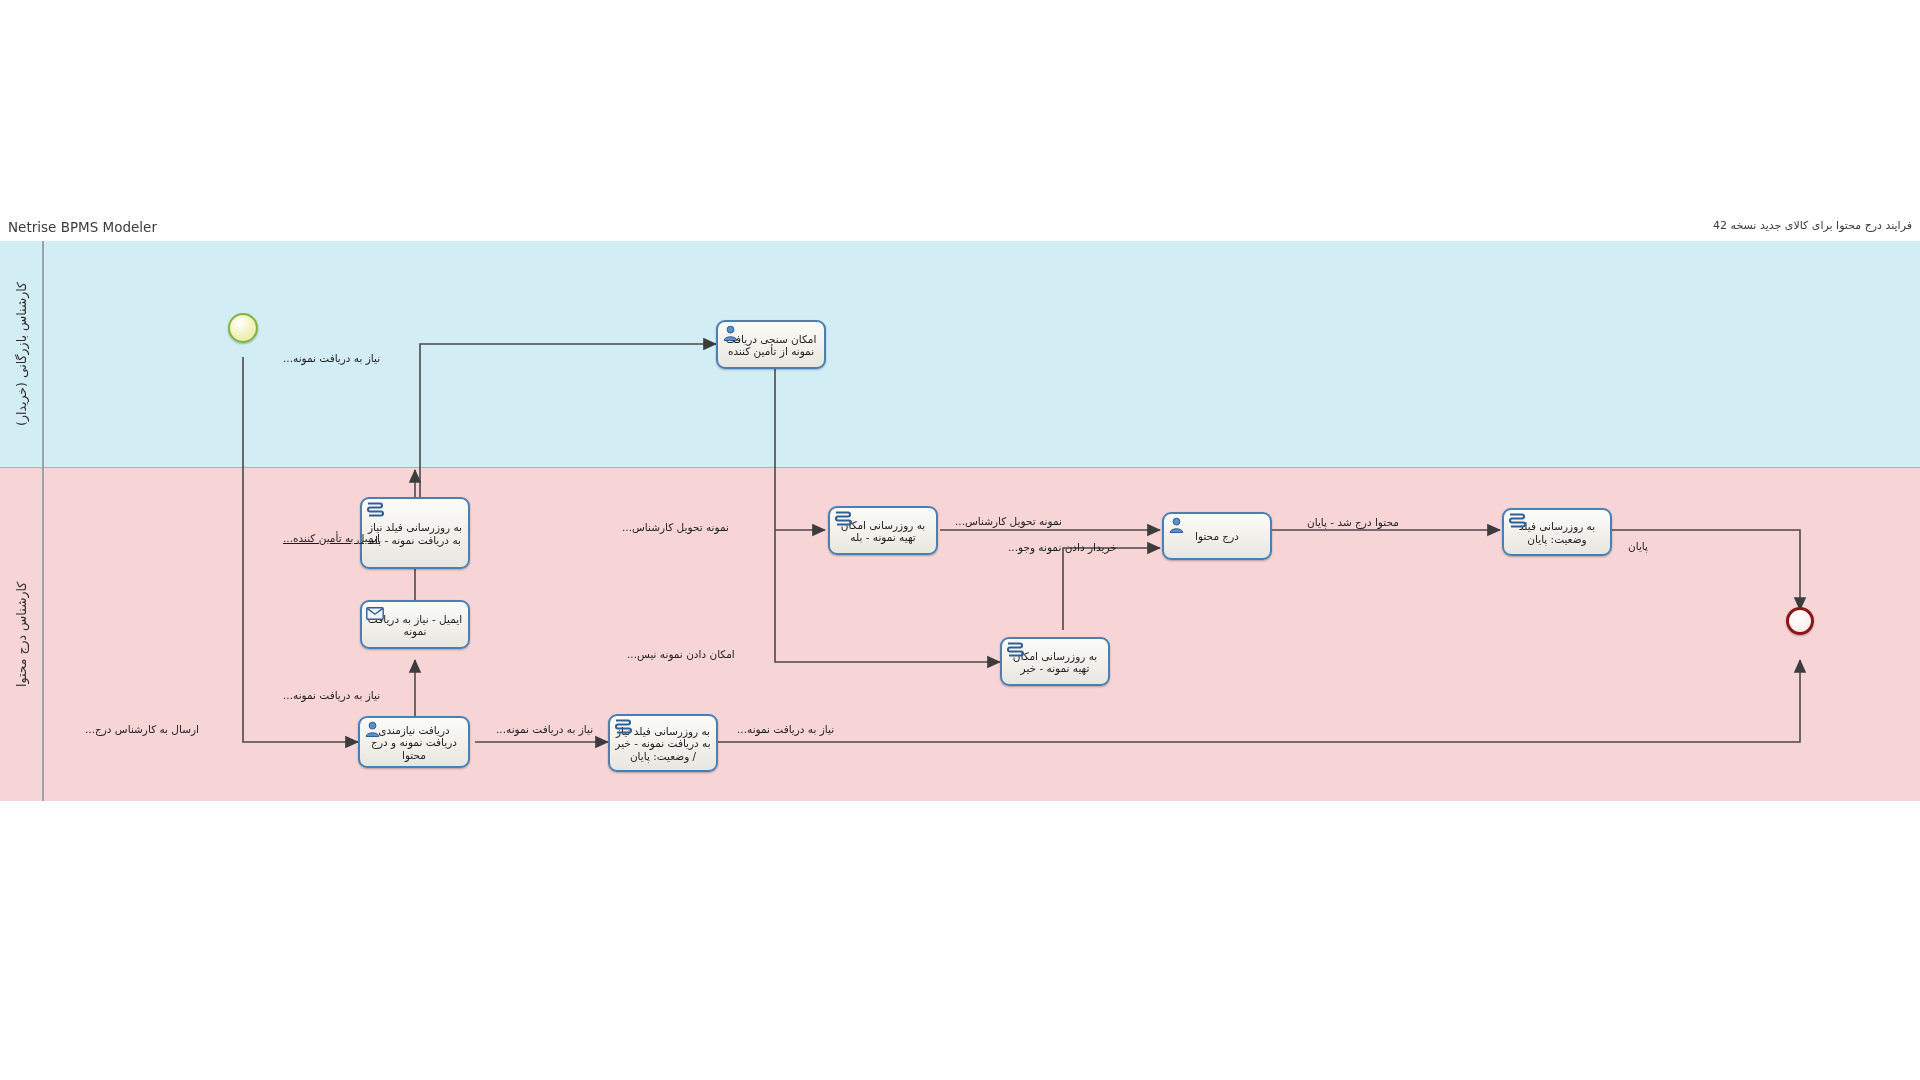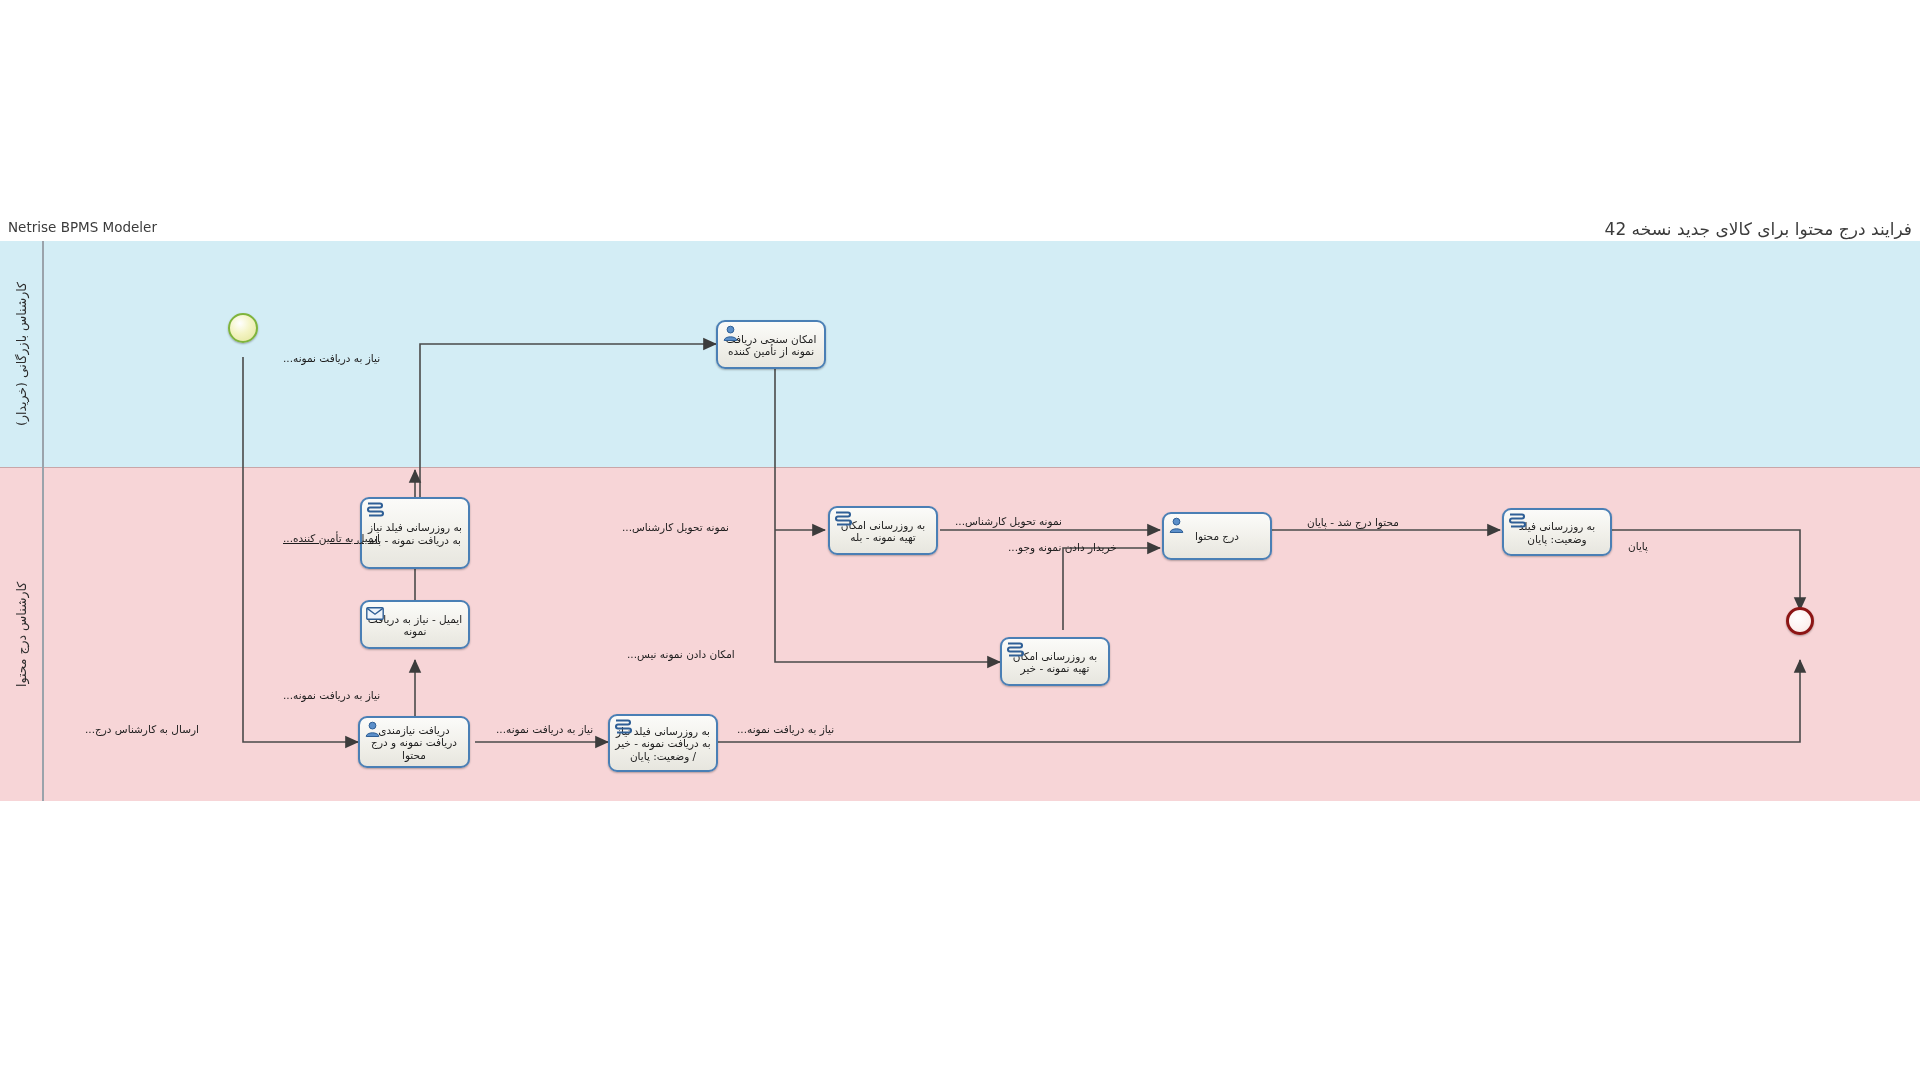--- a/index.html
+++ b/index.html
@@ -8,21 +8,21 @@
     background:#ffffff;
     font-family:"DejaVu Sans","Liberation Sans",sans-serif;
     overflow:hidden;
     position:relative;
   }
   #canvas{position:absolute;left:0;top:0;width:1920px;height:1080px;}
 
   
   .hdr{position:absolute;left:0;top:219px;width:1920px;height:24px;}
   .hdr .left{position:absolute;left:8px;top:0;font-size:13.5px;color:#3b3b3b;}
-  .hdr .right{position:absolute;right:8px;top:0;font-size:17px;color:#3b3b3b;
+  .hdr .right{position:absolute;right:8px;top:0;font-size:11px;color:#3b3b3b;
     direction:rtl;unicode-bidi:bidi-override;}
 
   
   .pool{position:absolute;left:0px;top:241px;width:1920px;height:560px;}
   .lane{position:absolute;left:0;width:1920px;box-sizing:border-box;}
   .lane.blue{top:0;height:226px;background:#d3edf5;}
   .lane.pink{top:226px;height:334px;background:#f7d5d7;}
   .lane-sep{position:absolute;left:0;top:226px;width:1920px;height:1px;background:#c9a6a8;}
   .lane-rule{position:absolute;left:42px;top:0;width:2px;height:560px;background:#9aa3ab;}
   .lane-label{

